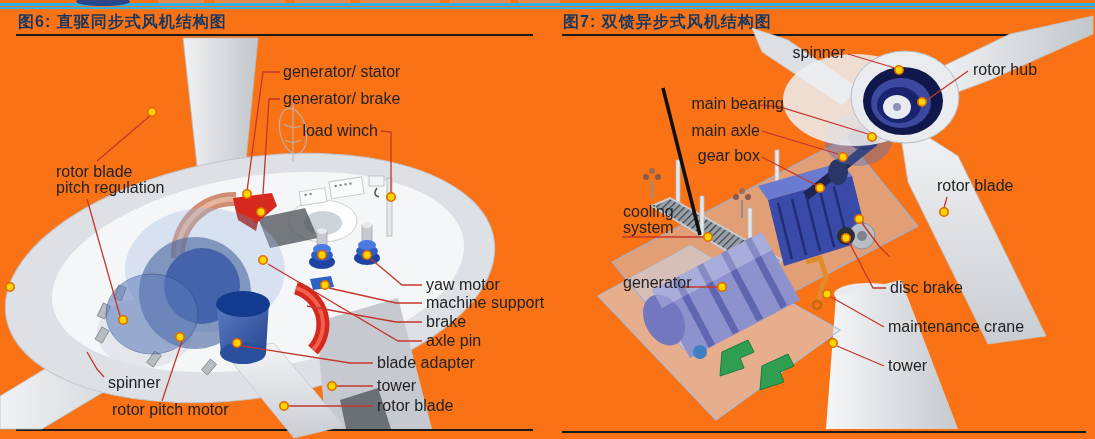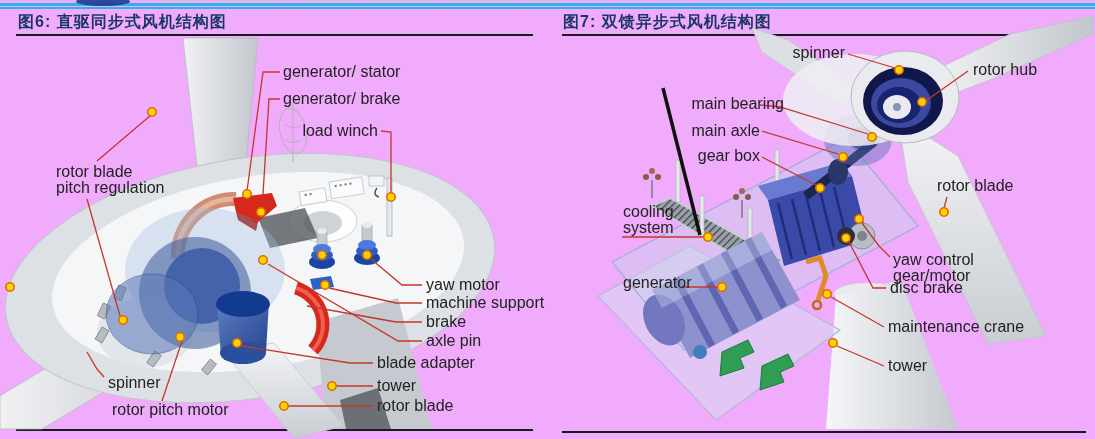--- a/index.html
+++ b/index.html
@@ -1,16 +1,16 @@
 <!DOCTYPE html>
 <html><head>
 <meta charset="utf-8">
 <style>
   html,body{margin:0;padding:0;background:#fff;}
-  #stage{position:relative;width:1095px;height:439px;background:#f0abfc;overflow:hidden;
+  #stage{position:relative;width:1095px;height:439px;background:#f97316;overflow:hidden;
          font-family:"Liberation Sans",sans-serif;}
   #art{position:absolute;left:0;top:0;}
   .rule{position:absolute;background:#1a1a1a;height:2px;}
   .cyan{position:absolute;left:0;width:1095px;background:#2fb3e6;}
   .fig-title{position:absolute;top:12px;font-size:16px;font-weight:bold;color:#17375e;
              white-space:nowrap;letter-spacing:1px;}
   .lbl{position:absolute;font-size:16px;line-height:16px;color:#222;white-space:nowrap;}
   .lbl .ln{display:block;}
   .ra{text-align:right;}
 </style>
@@ -330,22 +330,18 @@
   <div class="lbl ra" style="left:785px;top:45px;width:60px;">spinner</div>
   <div class="lbl" style="left:973px;top:62px;">rotor hub</div>
   <div class="lbl ra" style="left:664px;top:96px;width:120px;">main bearing</div>
   <div class="lbl ra" style="left:660px;top:123px;width:100px;">main axle</div>
   <div class="lbl ra" style="left:690px;top:148px;width:70px;">gear box</div>
   <div class="lbl" style="left:623px;top:204px;">
     <span class="ln">cooling</span>
     <span class="ln">system</span>
   </div>
   <div class="lbl" style="left:937px;top:178px;">rotor blade</div>
-  <div class="lbl" style="left:893px;top:252px;">
-    <span class="ln">yaw control</span>
-    <span class="ln">gear/motor</span>
-  </div>
   <div class="lbl" style="left:890px;top:280px;">disc brake</div>
   <div class="lbl" style="left:623px;top:275px;">generator</div>
   <div class="lbl" style="left:888px;top:319px;">maintenance crane</div>
   <div class="lbl" style="left:888px;top:358px;">tower</div>
 
 </div>
 
 </body></html>

